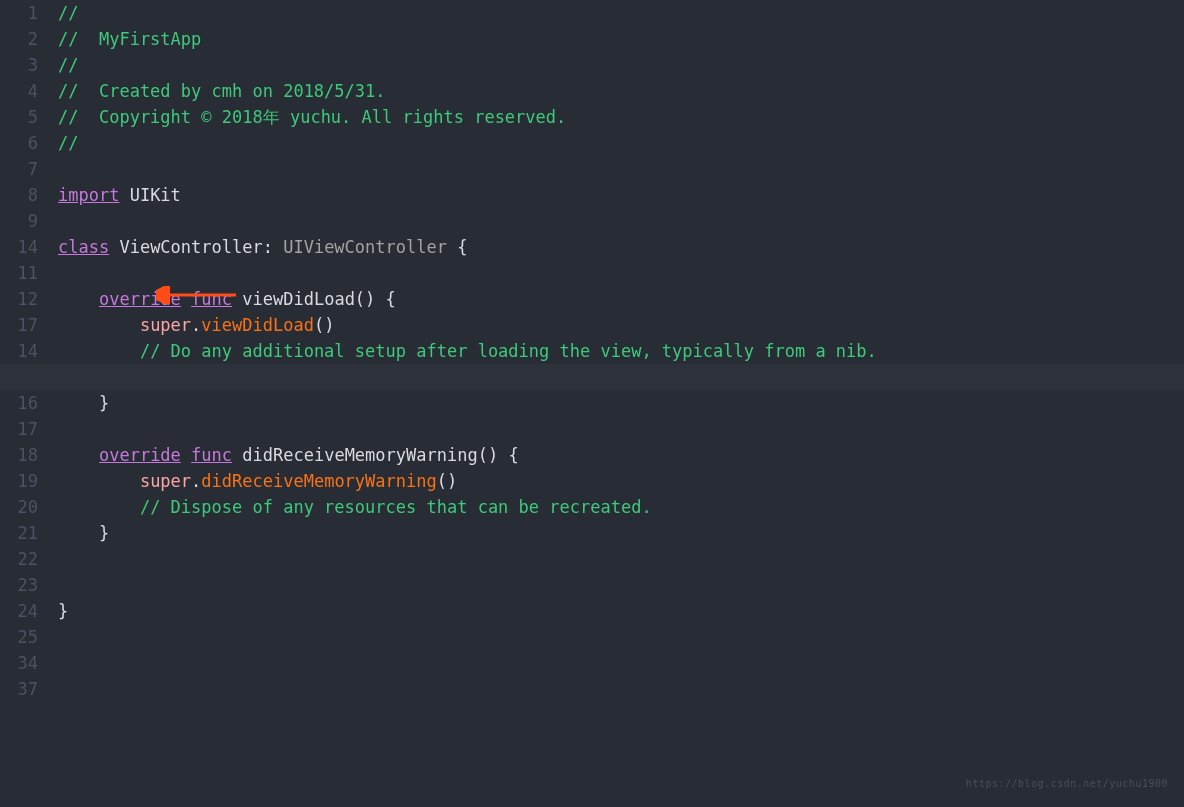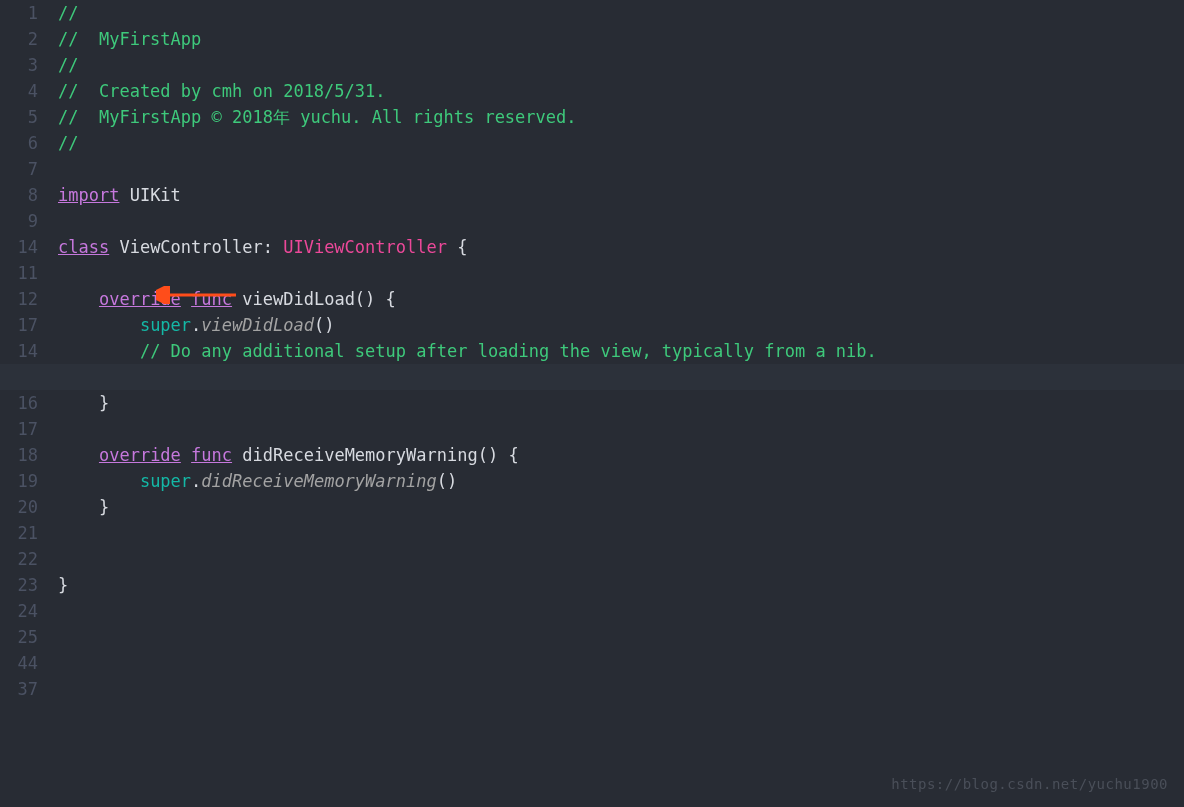--- a/index.html
+++ b/index.html
@@ -51,35 +51,35 @@
     position: absolute;
     left: 0;
     right: 0;
     height: 26px;
     background: #2c313a;
     z-index: 1;
   }
   .tok-comment { color: #3ec97b; }
   .tok-keyword { color: #c678dd; text-decoration: underline; }
   .tok-plain   { color: #d7dae0; }
-  .tok-type    { color: #ec4899; }
-  .tok-call    { color: #a3a3a3; font-style: italic; }
-  .tok-super   { color: #14b8a6; }
+  .tok-type    { color: #a3a3a3; }
+  .tok-call    { color: #f97316; }
+  .tok-super   { color: #fca5a5; }
   .tok-punc    { color: #d7dae0; }
   .arrow {
     position: absolute;
     z-index: 3;
     pointer-events: none;
   }
   .watermark {
     position: absolute;
     right: 16px;
     bottom: 10px;
     color: #4a4f59;
-    font-size: 14px;
+    font-size: 10px;
     letter-spacing: 0.5px;
     z-index: 5;
   }
 </style>
 </head>
 <body>
 
 <div class="editor">
   <div class="gutter" id="gutter">
       <div class="ln">1</div>
@@ -100,45 +100,46 @@
       <div class="ln">16</div>
       <div class="ln">17</div>
       <div class="ln">18</div>
       <div class="ln">19</div>
       <div class="ln">20</div>
       <div class="ln">21</div>
       <div class="ln">22</div>
       <div class="ln">23</div>
       <div class="ln">24</div>
       <div class="ln">25</div>
-      <div class="ln">44</div>
+      <div class="ln">34</div>
       <div class="ln">37</div>
     </div>
   <div class="code">
     <div class="line-highlight" id="hl" style="top: 364px; left: -48px; right: 0px; width: calc(100% + 48px);"></div>
     <div class="code-lines" id="code">
         <div class="row"><span class="tok-comment">//</span></div>
         <div class="row"><span class="tok-comment">//  MyFirstApp</span></div>
         <div class="row"><span class="tok-comment">//</span></div>
         <div class="row"><span class="tok-comment">//  Created by cmh on 2018/5/31.</span></div>
-        <div class="row"><span class="tok-comment">//  MyFirstApp © 2018年 yuchu. All rights reserved.</span></div>
+        <div class="row"><span class="tok-comment">//  Copyright © 2018年 yuchu. All rights reserved.</span></div>
         <div class="row"><span class="tok-comment">//</span></div>
         <div class="row"></div>
         <div class="row"><span class="tok-keyword">import</span><span class="tok-plain"> UIKit</span></div>
         <div class="row"></div>
         <div class="row"><span class="tok-keyword">class</span><span class="tok-plain"> ViewController: </span><span class="tok-type">UIViewController</span><span class="tok-plain"> {</span></div>
         <div class="row"></div>
         <div class="row"><span class="tok-plain">    </span><span class="tok-keyword">override</span><span class="tok-plain"> </span><span class="tok-keyword">func</span><span class="tok-plain"> viewDidLoad() {</span></div>
         <div class="row"><span class="tok-plain">        </span><span class="tok-super">super</span><span class="tok-punc">.</span><span class="tok-call">viewDidLoad</span><span class="tok-punc">()</span></div>
         <div class="row"><span class="tok-plain">        </span><span class="tok-comment">// Do any additional setup after loading the view, typically from a nib.</span></div>
         <div class="row"></div>
         <div class="row"><span class="tok-plain">    }</span></div>
         <div class="row"></div>
         <div class="row"><span class="tok-plain">    </span><span class="tok-keyword">override</span><span class="tok-plain"> </span><span class="tok-keyword">func</span><span class="tok-plain"> didReceiveMemoryWarning() {</span></div>
         <div class="row"><span class="tok-plain">        </span><span class="tok-super">super</span><span class="tok-punc">.</span><span class="tok-call">didReceiveMemoryWarning</span><span class="tok-punc">()</span></div>
+        <div class="row"><span class="tok-plain">        </span><span class="tok-comment">// Dispose of any resources that can be recreated.</span></div>
         <div class="row"><span class="tok-plain">    }</span></div>
         <div class="row"></div>
         <div class="row"></div>
         <div class="row"><span class="tok-plain">}</span></div>
         <div class="row"></div>
         <div class="row"></div>
       </div>
     <svg class="arrow" id="arrow" viewBox="0 0 84 18" style="top: 286px; left: 108px; width: 84px; height: 18px;">
       <defs>
         <marker id="ah" markerWidth="8" markerHeight="8" refX="2" refY="4" orient="auto">

